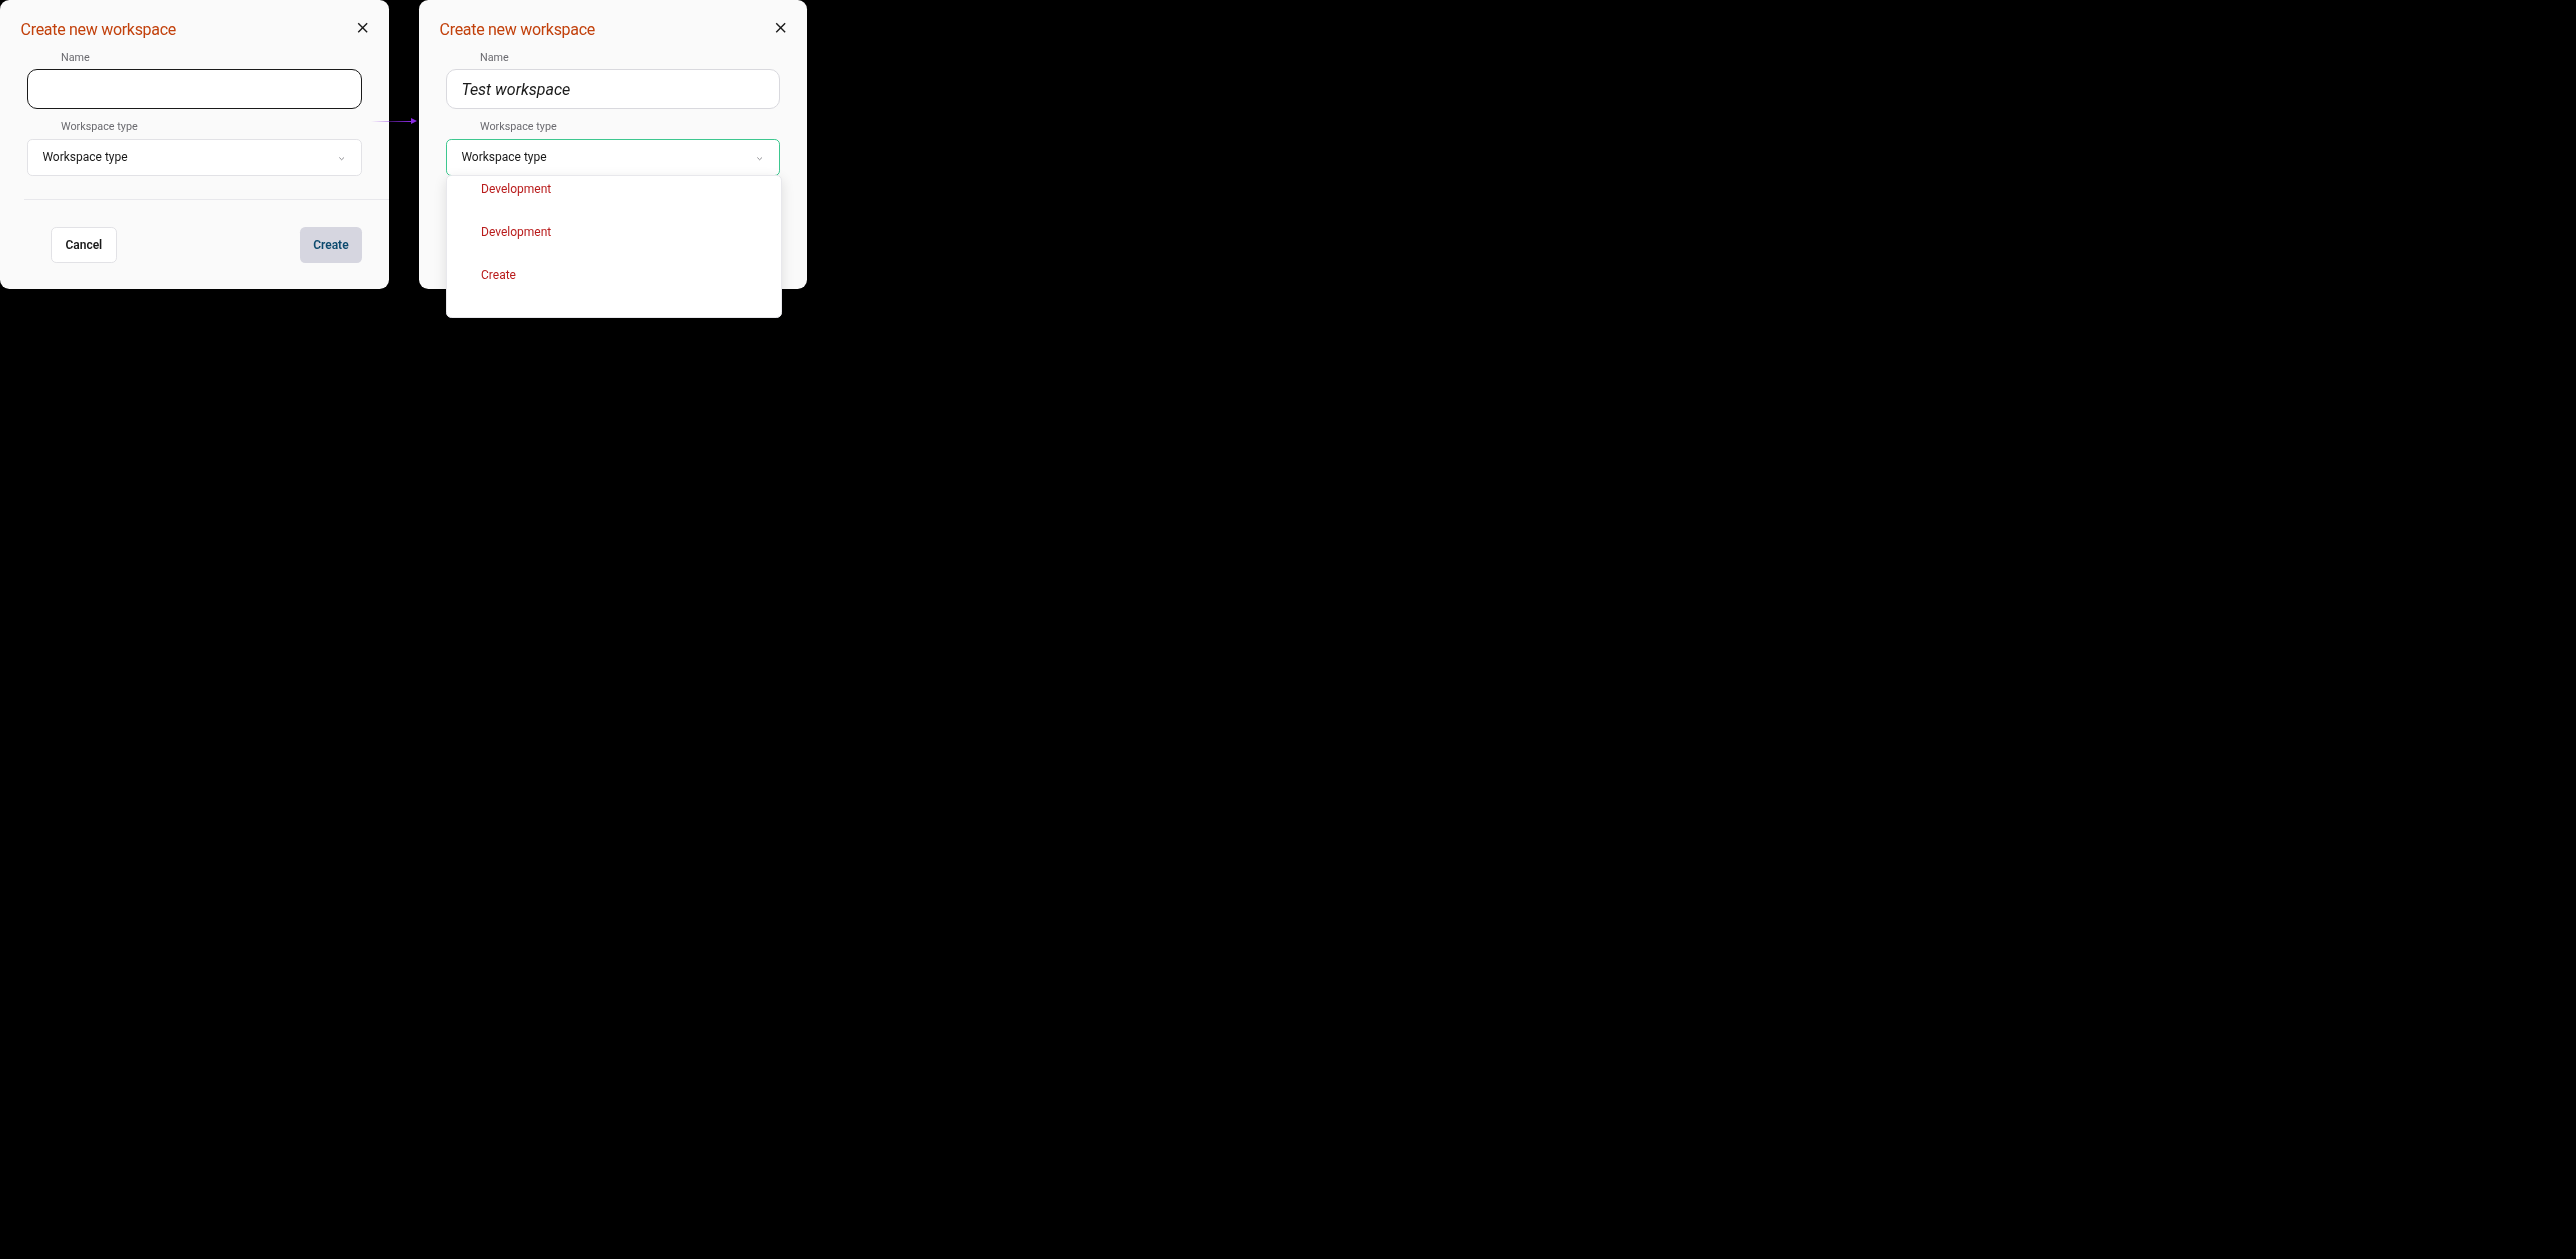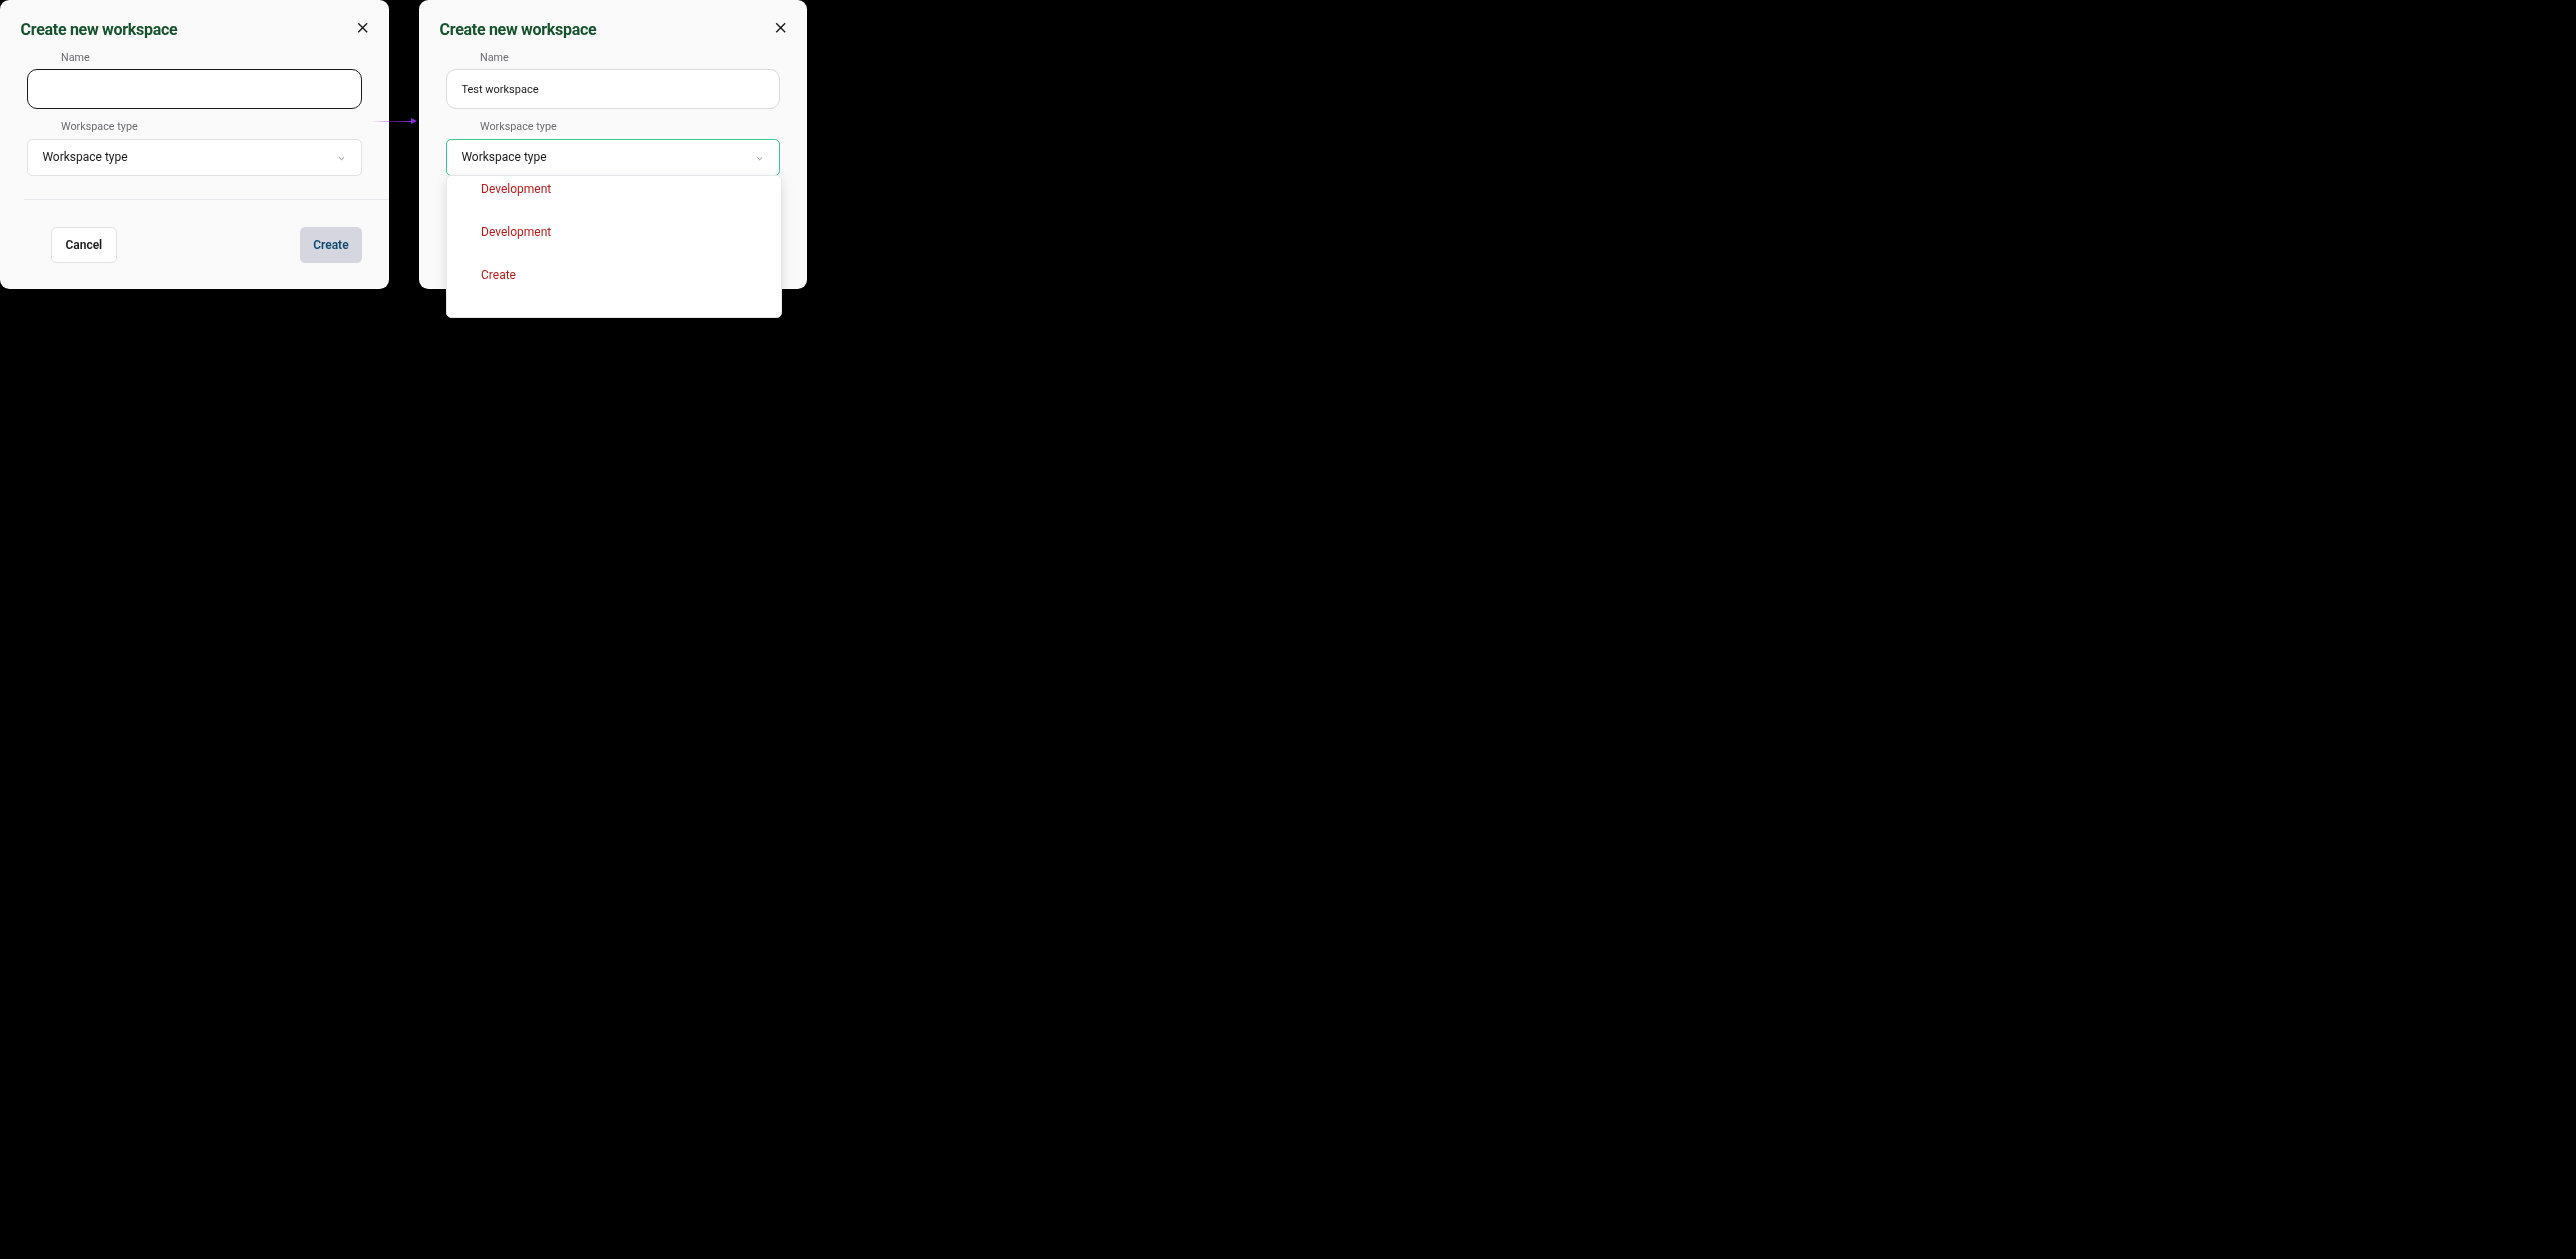--- a/index.html
+++ b/index.html
@@ -14,22 +14,22 @@
     .dialog.left { left: 0; top: 0; width: 389px; height: 289px; }
     .dialog.right { left: 419px; top: 0; width: 388px; height: 289px; }
     .dialog-header {
       display: flex;
       justify-content: space-between;
       align-items: center;
       padding: 19.6px 19.6px 0 20.6px;
     }
     .dialog-title {
       font-size: 16px;
-      font-weight: 700;
-      color: #14532d;
+      font-weight: 400;
+      color: #c2410c;
       letter-spacing: -0.3px;
     }
     .close-btn {
       width: 14.4px; height: 14.4px;
       display: flex; align-items: center; justify-content: center;
       cursor: pointer;
       color: #1a1a1a;
     }
     .close-btn svg { width: 13.4px; height: 13.4px; stroke: #1a1a1a; stroke-width: 2.5; }
     .dialog-body { padding: 12.4px 27px 0 27px; }
@@ -39,26 +39,27 @@
       font-weight: 400;
       color: #6b6b70;
       margin-bottom: 5.2px;
       display: block;
       padding-left: 34px;
     }
     .text-input {
       width: 100%;
       height: 40px;
       padding: 0 14.4px;
-      font-size: 11px;
+      font-size: 16px;
       color: #1a1a1a;
       background: #fff;
       border: 0.8px solid #d9d9de;
       border-radius: 10px;
       outline: none;
+      font-style: italic;
     }
     .text-input.focused { border: 0.8px solid #1a1a1a; }
     .select-box {
       width: 100%;
       height: 37px;
       padding: 0 14.4px;
       font-size: 12px;
       color: #1a1a1a;
       background: #fff;
       border: 0.8px solid #e2e2e6;

